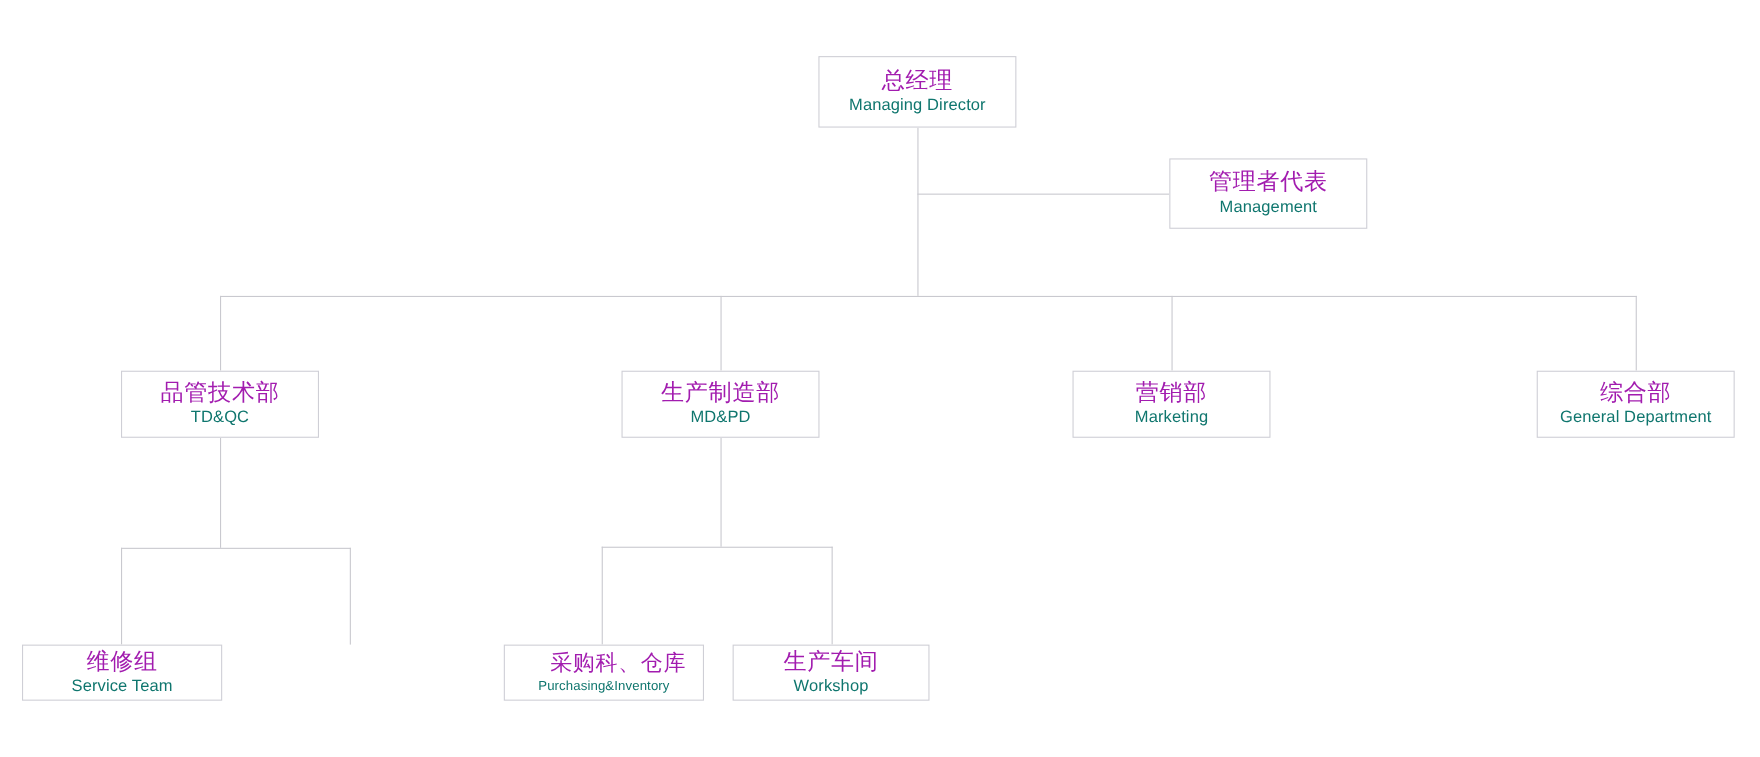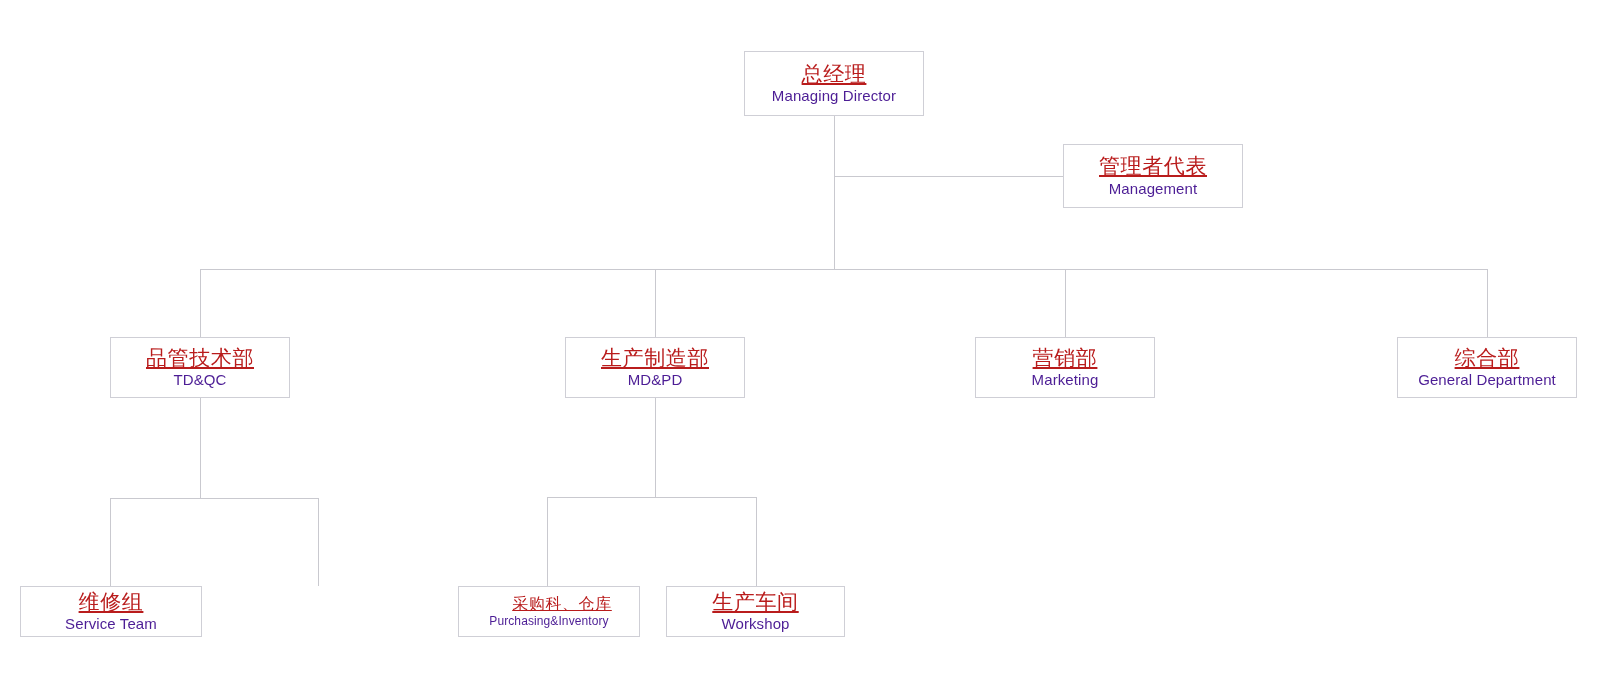--- a/index.html
+++ b/index.html
@@ -36,36 +36,35 @@
     background: #ffffff;
     display: flex;
     flex-direction: column;
     align-items: center;
     justify-content: center;
     text-align: center;
     line-height: 1.08;
     padding: 2px 4px;
   }
   .node .cn {
-    color: #b91c1c;
+    color: #a21caf;
     font-size: 21px;
     letter-spacing: 0.6px;
     white-space: nowrap;
     font-weight: 400;
-    text-decoration: underline;
   }
   .node .en {
-    color: #4c1d95;
+    color: #0f766e;
     font-size: 15px;
     letter-spacing: 0.1px;
     white-space: nowrap;
     margin-top: 3px;
     font-weight: 400;
   }
-  .node.tight .cn { font-size: 16px; margin-left: 26px; }
+  .node.tight .cn { font-size: 20px; margin-left: 26px; }
   .node.tight .en { font-size: 12px; }
 </style>
 </head>
 <body>
 
 <div id="org-chart">
 
   <div class="line line-v" style="left:834px; top:116px; height:153px;"></div>
 
   <div class="line line-h" style="left:834px; top:176px; width:229px;"></div>

